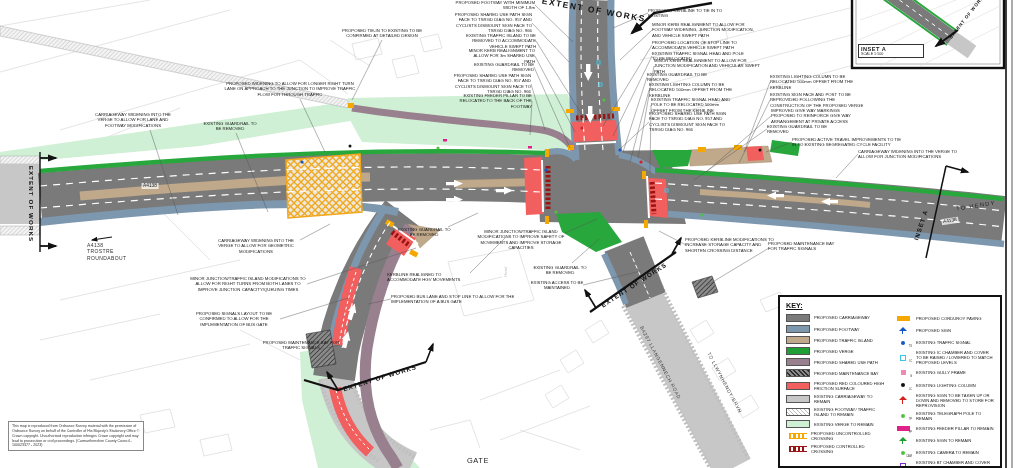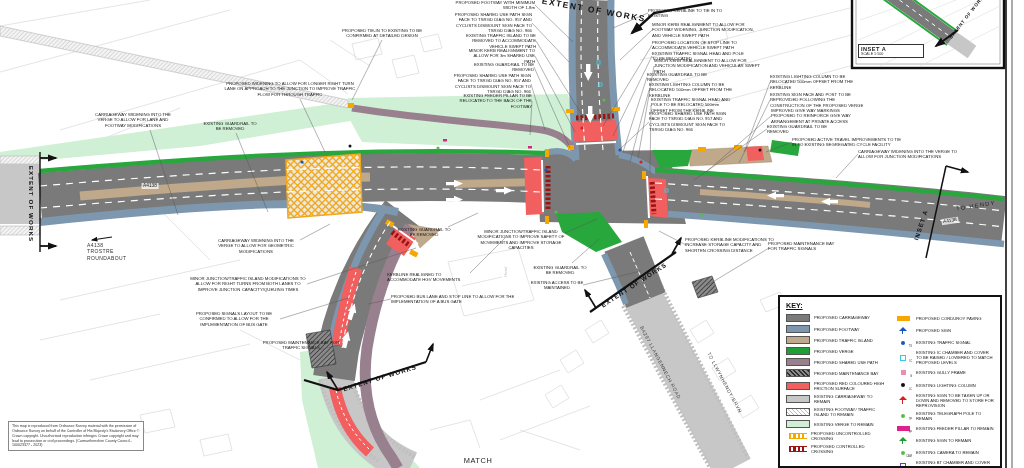--- a/index.html
+++ b/index.html
@@ -393,21 +393,21 @@
       <div class="lbl" style="width: 76px; left: 806px; top: 246px; text-align: left; transform: translate(-50%, -50%);">PROPOSED MAINTENANCE BAY FOR TRAFFIC SIGNALS</div>
       <div class="lbl road-chip" style="left: 150px; top: 186px; text-align: center; transform: translate(-50%, -50%);">A4138</div>
       <div class="lbl road" style="width: 58px; left: 116px; top: 251px; text-align: left; transform: translate(-50%, -50%);">A4138
 TROSTRE
 ROUNDABOUT</div>
       <div class="lbl road-sp" style="left: 976px; top: 206px; text-align: center; transform: translate(-50%, -50%) rotate(-9deg);">TO HENDY</div>
       <div class="lbl road-chip" style="left: 950px; top: 221px; text-align: center; transform: translate(-50%, -50%) rotate(-9deg);">A4138</div>
       <div class="lbl extent" style="left: 921px; top: 225px; text-align: center; transform: translate(-50%, -50%) rotate(-72deg);">INSET A</div>
       <div class="lbl road-angled" style="left: 660px; top: 363px; text-align: center; transform: translate(-50%, -50%) rotate(62deg);">B4297 LLANGENNECH ROAD</div>
       <div class="lbl road-angled" style="left: 724px; top: 383px; text-align: center; transform: translate(-50%, -50%) rotate(62deg);">TO LLWYNHENDY/BRYN</div>
-      <div class="lbl plan-label" style="left: 478px; top: 461px; text-align: center; transform: translate(-50%, -50%);">MATCH</div>
+      <div class="lbl plan-label" style="left: 478px; top: 461px; text-align: center; transform: translate(-50%, -50%);">GATE</div>
       <div class="lbl extent-big" style="left: 594px; top: 10px; text-align: center; transform: translate(-50%, -50%) rotate(10deg);">EXTENT OF WORKS</div>
       <div class="lbl extent" style="left: 31px; top: 204px; text-align: center; transform: translate(-50%, -50%) rotate(90deg);">EXTENT OF WORKS</div>
       <div class="lbl extent" style="left: 380px; top: 378px; text-align: center; transform: translate(-50%, -50%) rotate(-17deg);">EXTENT OF WORKS</div>
       <div class="lbl extent" style="left: 634px; top: 285px; text-align: center; transform: translate(-50%, -50%) rotate(-33deg);">EXTENT OF WORKS</div>
       <div class="lbl extent-sm" style="left: 968px; top: 16px; text-align: center; transform: translate(-50%, -50%) rotate(-52deg);">EXTENT OF WORKS</div>
       <div class="lbl map-label" style="left: 506px; top: 272px; text-align: center; transform: translate(-50%, -50%) rotate(-90deg);">Hotel</div>
     </div>
 
 <div id="inset-label">
   <div class="t">INSET A</div>

